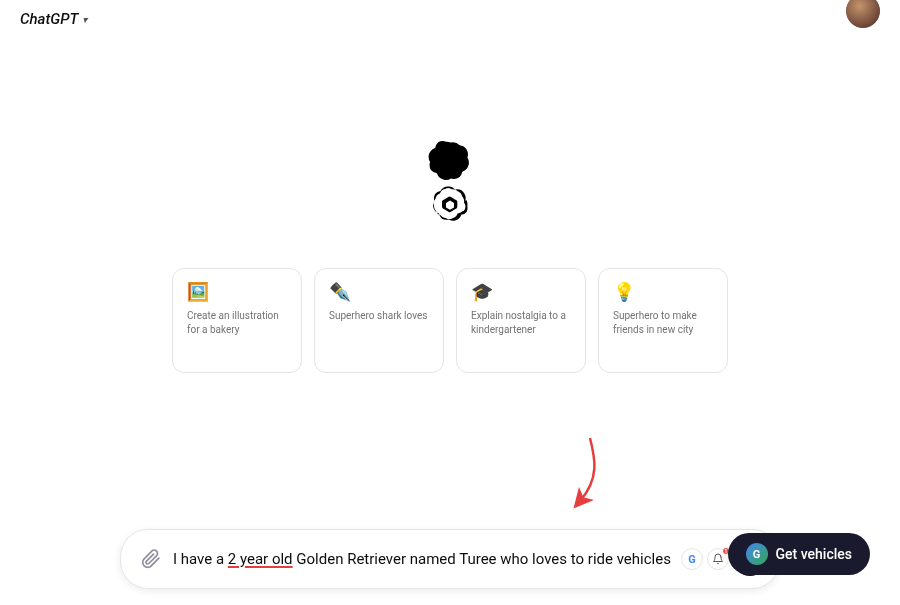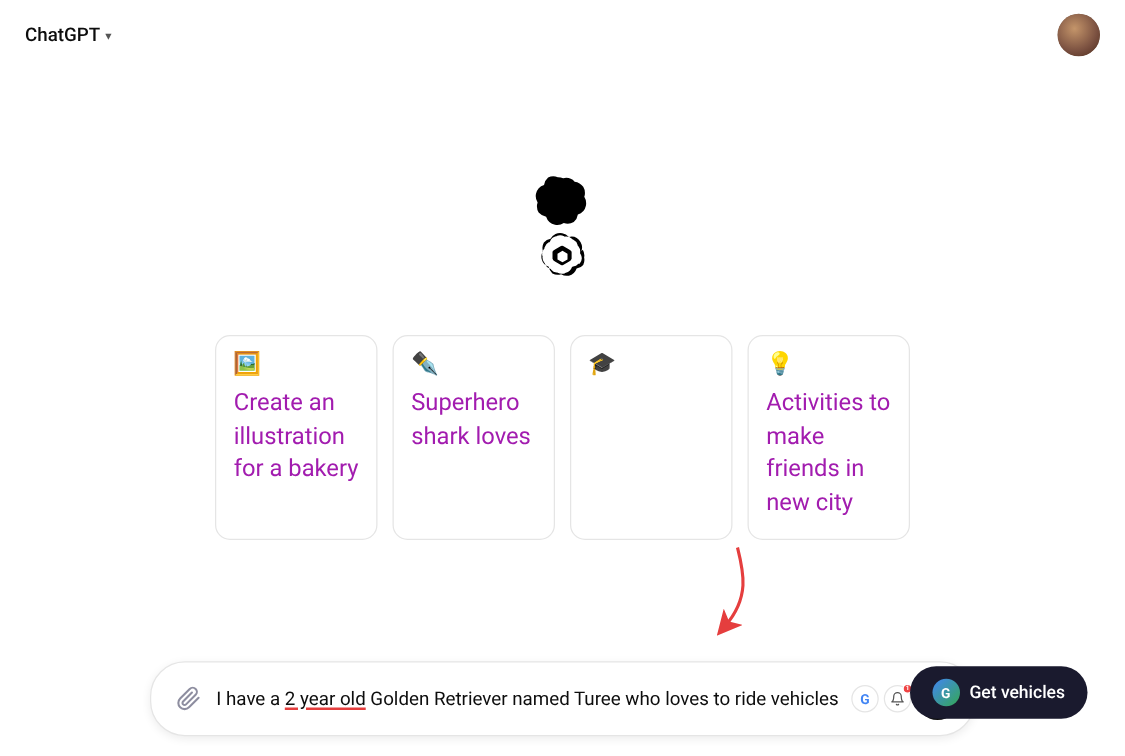--- a/index.html
+++ b/index.html
@@ -13,24 +13,25 @@
       height: 605px;
       background: #ffffff;
       font-family: -apple-system, BlinkMacSystemFont, 'Segoe UI', Roboto, sans-serif;
       overflow: hidden;
       position: relative;
     }
 
     
     .header {
       display: flex;
-      align-items: center;
+      align-items: flex-end;
       justify-content: space-between;
       padding: 28px 20px;
       height: 52px;
+      font-style: italic;
     }
 
     .header-left {
       display: flex;
       align-items: center;
       gap: 4px;
       cursor: pointer;
     }
 
     .header-title {
@@ -101,22 +102,22 @@
       gap: 8px;
     }
 
     .card-icon {
       font-size: 18px;
       display: block;
       line-height: 1;
     }
 
     .card-text {
-      font-size: 19px;
-      color: #a21caf;
+      font-size: 10px;
+      color: #737373;
       line-height: 1.4;
     }
 
     
     .input-area {
       position: absolute;
       bottom: 16px;
       left: 50%;
       transform: translateX(-50%);
       width: 660px;
@@ -322,24 +323,25 @@
     <div class="card">
       <span class="card-icon" style="color:#4db6ac;">🖼️</span>
       <span class="card-text">Create an illustration for a bakery</span>
     </div>
     <div class="card">
       <span class="card-icon" style="color:#ce93d8;">✒️</span>
       <span class="card-text">Superhero shark loves</span>
     </div>
     <div class="card">
       <span class="card-icon" style="color:#4db6ac;">🎓</span>
+      <span class="card-text">Explain nostalgia to a kindergartener</span>
     </div>
     <div class="card">
       <span class="card-icon" style="color:#ffd54f;">💡</span>
-      <span class="card-text">Activities to make friends in new city</span>
+      <span class="card-text">Superhero to make friends in new city</span>
     </div>
   </div>
 </div>
 
 <div class="red-arrow">
   <svg width="60" height="80" viewBox="0 0 60 80" xmlns="http://www.w3.org/2000/svg">
     <path d="M40 5 C45 25, 50 45, 30 68" stroke="#e53e3e" stroke-width="2.5" fill="none" marker-end="url(#arrowhead)"></path>
     <defs>
       <marker id="arrowhead" markerWidth="8" markerHeight="8" refX="4" refY="4" orient="auto">
         <path d="M0,0 L8,4 L0,8 L2,4 Z" fill="#e53e3e"></path>

